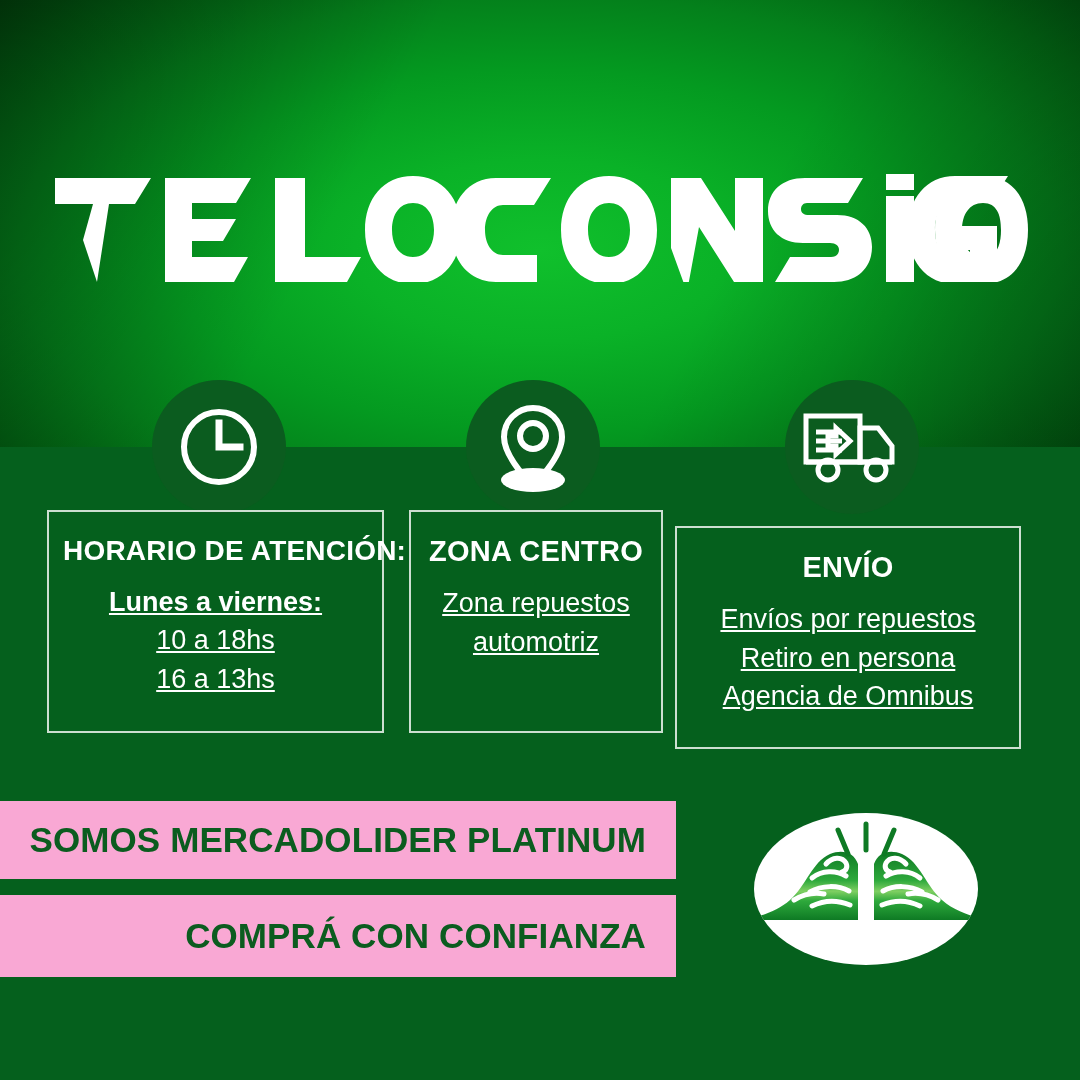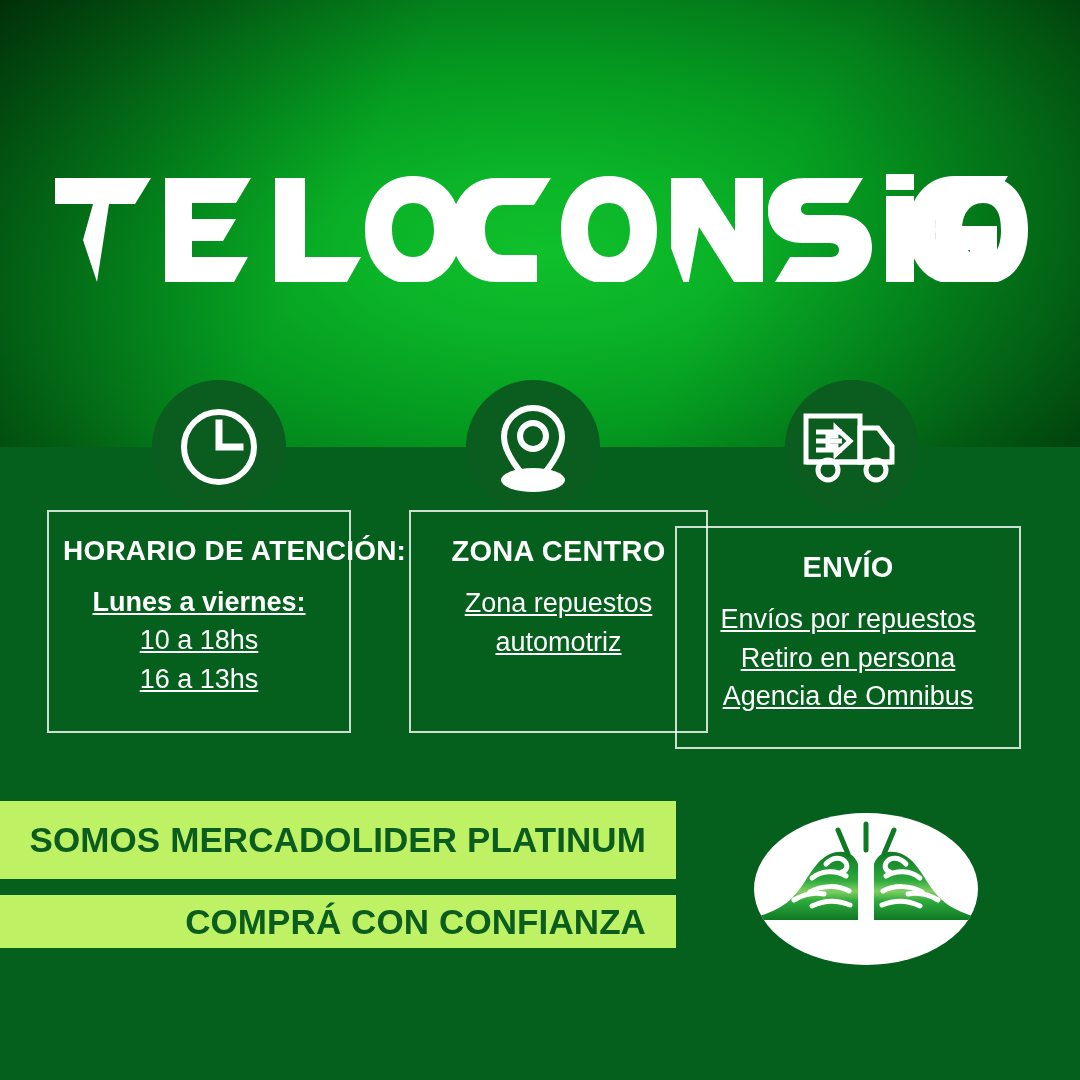--- a/index.html
+++ b/index.html
@@ -69,50 +69,50 @@
 
   
   .boxes{ position:absolute; left:0; top:0; width:1080px; height:1080px; }
   .info-box{
     position:absolute;
     border:2px solid rgba(255,255,255,.80);
     color:#ffffff;
     text-align:center;
     padding:22px 14px 16px;
   }
-  .box-1{ left:47px;  top:510px; width:304px; height:223px; }
-  .box-2{ left:409px; top:510px; width:299px; height:223px; }
+  .box-1{ left:47px;  top:510px; width:337px; height:223px; }
+  .box-2{ left:409px; top:510px; width:254px; height:223px; }
   .box-3{ left:675px; top:526px; width:346px; height:223px; }
 
   .box-title{
     font-weight:bold;
     font-size:29px;
     letter-spacing:.2px;
     line-height:1.18;
     margin-bottom:16px;
     white-space:nowrap;
   }
   .box-1 .box-title{ font-size:28px; }
   .box-body{ font-size:27px; line-height:1.42; font-weight:normal;text-decoration:underline; }
   .box-body .b{ font-weight:bold; }
 
   
   .banner{
     position:absolute;
     left:0;
-    background:#bef264;
+    background:#f9a8d4;
     color:#0b5c1f;
     display:flex; align-items:center; justify-content:flex-end;
     padding-right:30px;
     font-weight:bold;
     letter-spacing:.1px;
     white-space:nowrap;
   }
   .banner-1{ top:801px; width:676px; height:78px; font-size:35px; }
-  .banner-2{ top:895px; width:676px; height:53px; font-size:35px;text-align:center; }
+  .banner-2{ top:895px; width:676px; height:82px; font-size:35px;text-align:center; }
 
   
   .fist-badge{
     position:absolute; left:750px; top:808px;
     width:232px; height:162px;
   }
   .fist-badge svg{ display:block; width:232px; height:162px; }
 
   .sr{ position:absolute; width:1px; height:1px; overflow:hidden; clip:rect(0 0 0 0); }
 </style>

